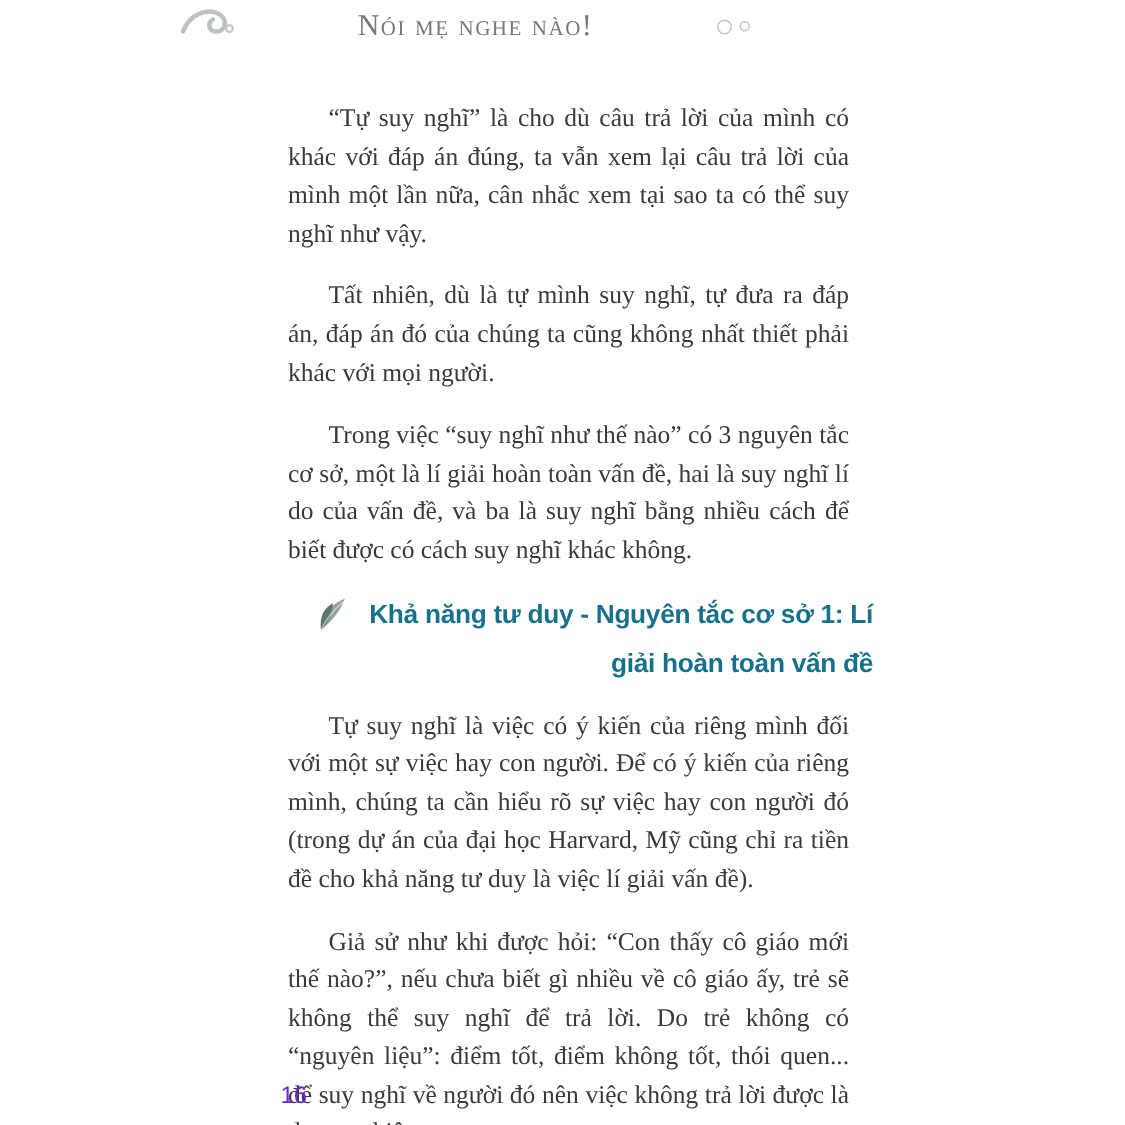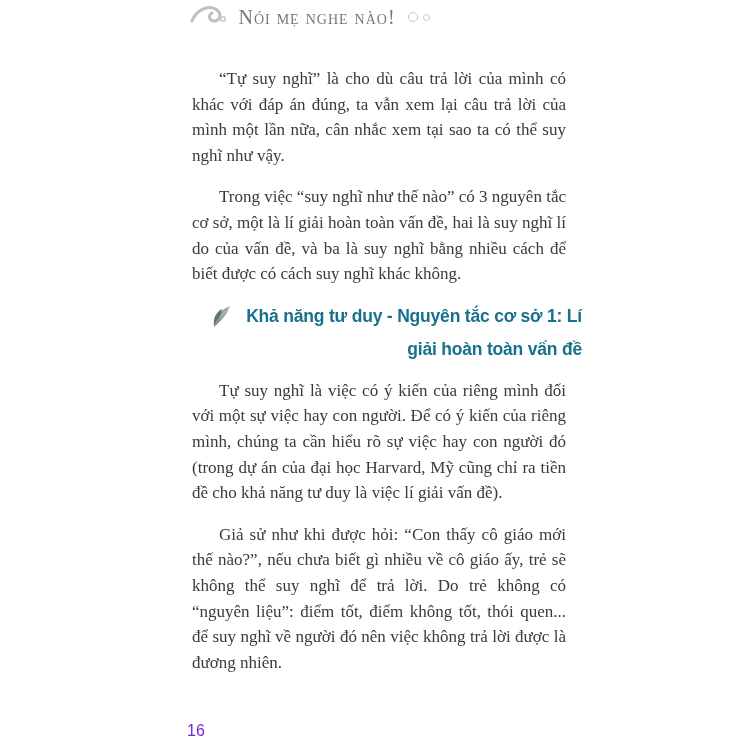--- a/index.html
+++ b/index.html
@@ -13,21 +13,21 @@
     color: #3a3a3a;
   }
 
   
   .page-header {
     position: absolute;
     top: 4px;
     left: 120px;
     width: 380px;
     display: flex;
-    justify-content: center;
+    justify-content: space-between;
     align-items: center;
     gap: 12px;
   }
   .running-title {
     margin: 0;
     font-size: 20px;
     font-weight: normal;
     font-variant: small-caps;
     letter-spacing: 1px;
     color: #73797c;
@@ -103,20 +103,21 @@
     </span>
     <h1 class="running-title">Nói mẹ nghe nào!</h1>
     <span class="decor-circles">
       <i class="c1"></i>
         <i class="c2"></i>
     </span>
   </header>
 
   <main class="text-block">
     <p>“Tự suy nghĩ” là cho dù câu trả lời của mình có khác với đáp án đúng, ta vẫn xem lại câu trả lời của mình một lần nữa, cân nhắc xem tại sao ta có thể suy nghĩ như vậy.</p>
+    <p>Tất nhiên, dù là tự mình suy nghĩ, tự đưa ra đáp án, đáp án đó của chúng ta cũng không nhất thiết phải khác với mọi người.</p>
     <p>Trong việc “suy nghĩ như thế nào” có 3 nguyên tắc cơ sở, một là lí giải hoàn toàn vấn đề, hai là suy nghĩ lí do của vấn đề, và ba là suy nghĩ bằng nhiều cách để biết được có cách suy nghĩ khác không.</p>
 
     <h2 class="section-heading">
       <span class="leaf-icon">
         <svg width="28" height="26" viewBox="0 0 28 26" aria-hidden="true">
           <path d="M6 24 C7 14 12 7 22 3 C18 13 13 18 6 24 Z" fill="#93a39b"></path>
           <path d="M6 24 C5 16 7 10 14 6 C13 14 11 19 6 24 Z" fill="#5f7670"></path>
           <path d="M6 24 C9 17 14 11 21 5" fill="none" stroke="#ffffff" stroke-width="0.8" opacity="0.6"></path>
         </svg>
       </span>

